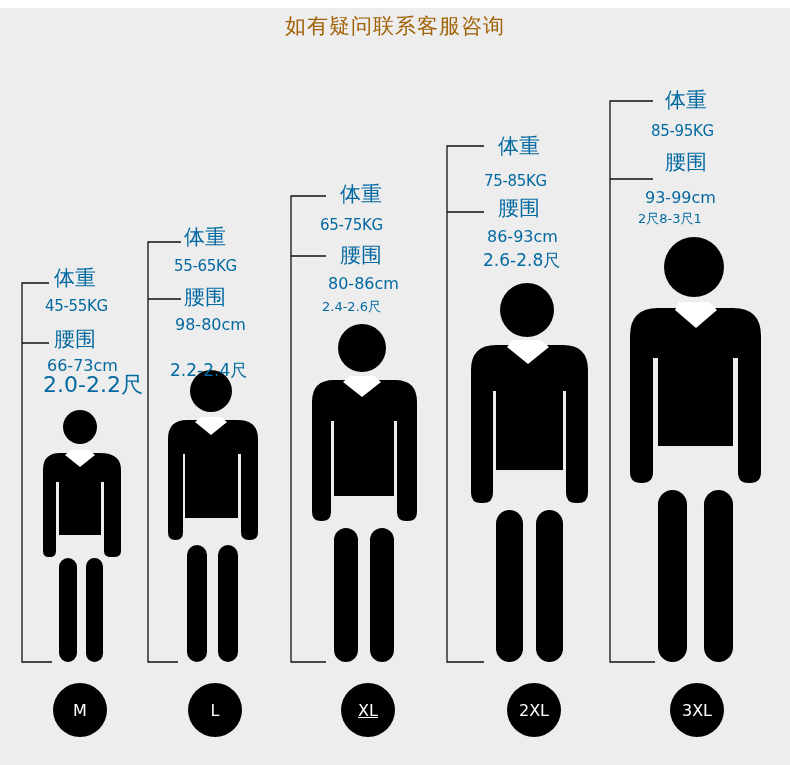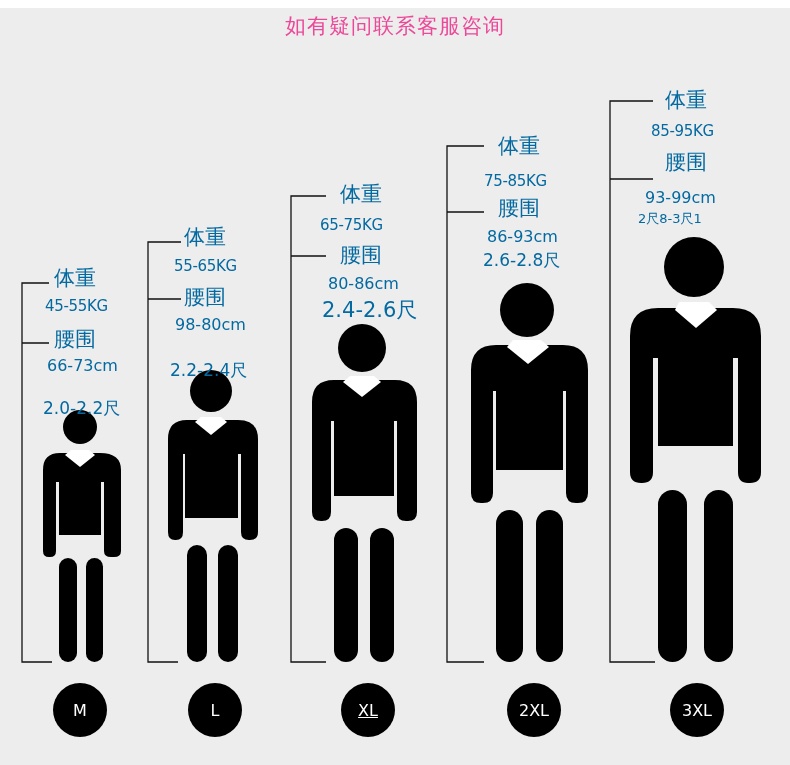--- a/index.html
+++ b/index.html
@@ -7,21 +7,21 @@
     width: 790px; height: 765px; position: relative; overflow: hidden;
     background: #ffffff;
     font-family: "DejaVu Sans", "Liberation Sans", sans-serif;
   }
   .bg {
     position: absolute; left: 0; top: 8px; width: 790px; height: 757px;
     background: #ededed;
   }
   .title {
     position: absolute; left: 0; top: 12px; width: 790px; text-align: center;
-    font-size: 21px; color: #ec4899; letter-spacing: 1px;
+    font-size: 21px; color: #a16207; letter-spacing: 1px;
   }
   .fig-svg { position: absolute; left: 0; top: 0; width: 790px; height: 765px; }
   .lbl { position: absolute; color: #0369a1; white-space: nowrap; line-height: 1; }
   .cn { font-size: 21px; }
   .kg { font-size: 15px; letter-spacing: -0.3px; }
   .cm { font-size: 16px; }
   .badge {
     position: absolute; width: 54px; height: 54px; border-radius: 50%;
     background: #000000; color: #ffffff; font-size: 16px;
     display: flex; align-items: center; justify-content: center;
@@ -82,37 +82,37 @@
     <rect x="658" y="490" width="29" height="172" rx="14.5"></rect>
     <rect x="704" y="490" width="29" height="172" rx="14.5"></rect>
   </g>
 </svg>
 
 <div>
   <div class="lbl cn" style="left:54px;top:268px;">体重</div>
   <div class="lbl kg" style="left:45px;top:299px;">45-55KG</div>
   <div class="lbl cn" style="left:54px;top:329px;">腰围</div>
   <div class="lbl cm" style="left:47px;top:358px;">66-73cm</div>
-  <div class="lbl cm" style="left:43px;top:400px;font-size:17px;">2.0-2.2尺</div>
+  <div class="lbl cm" style="left:43px;top:374px;font-size:22px;">2.0-2.2尺</div>
 </div>
 
 <div>
   <div class="lbl cn" style="left:184px;top:227px;">体重</div>
   <div class="lbl kg" style="left:174px;top:259px;text-align:center;">55-65KG</div>
   <div class="lbl cn" style="left:184px;top:287px;">腰围</div>
   <div class="lbl cm" style="left:175px;top:317px;">98-80cm</div>
   <div class="lbl cm" style="left:170px;top:330px;font-size:17px;margin-top:32px;">2.2-2.4尺</div>
 </div>
 
 <div>
   <div class="lbl cn" style="left:340px;top:184px;">体重</div>
   <div class="lbl kg" style="left:320px;top:218px;">65-75KG</div>
   <div class="lbl cn" style="left:340px;top:245px;">腰围</div>
   <div class="lbl cm" style="left:328px;top:276px;">80-86cm</div>
-  <div class="lbl cm" style="left:322px;top:300px;font-size:21px;">2.4-2.6尺</div>
+  <div class="lbl cm" style="left:322px;top:300px;font-size:13px;">2.4-2.6尺</div>
 </div>
 
 <div>
   <div class="lbl cn" style="left:498px;top:136px;">体重</div>
   <div class="lbl kg" style="left:484px;top:174px;">75-85KG</div>
   <div class="lbl cn" style="left:498px;top:198px;">腰围</div>
   <div class="lbl cm" style="left:487px;top:229px;">86-93cm</div>
   <div class="lbl cm" style="left:483px;top:252px;font-size:17px;">2.6-2.8尺</div>
 </div>
 

